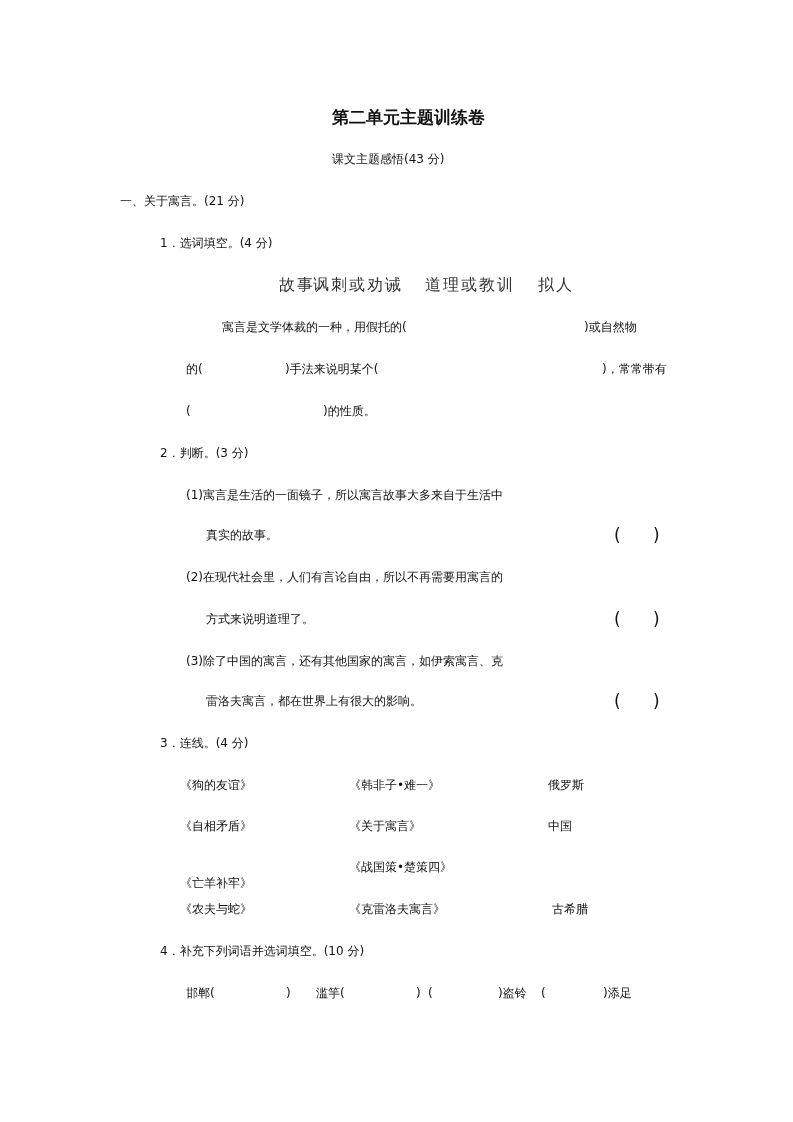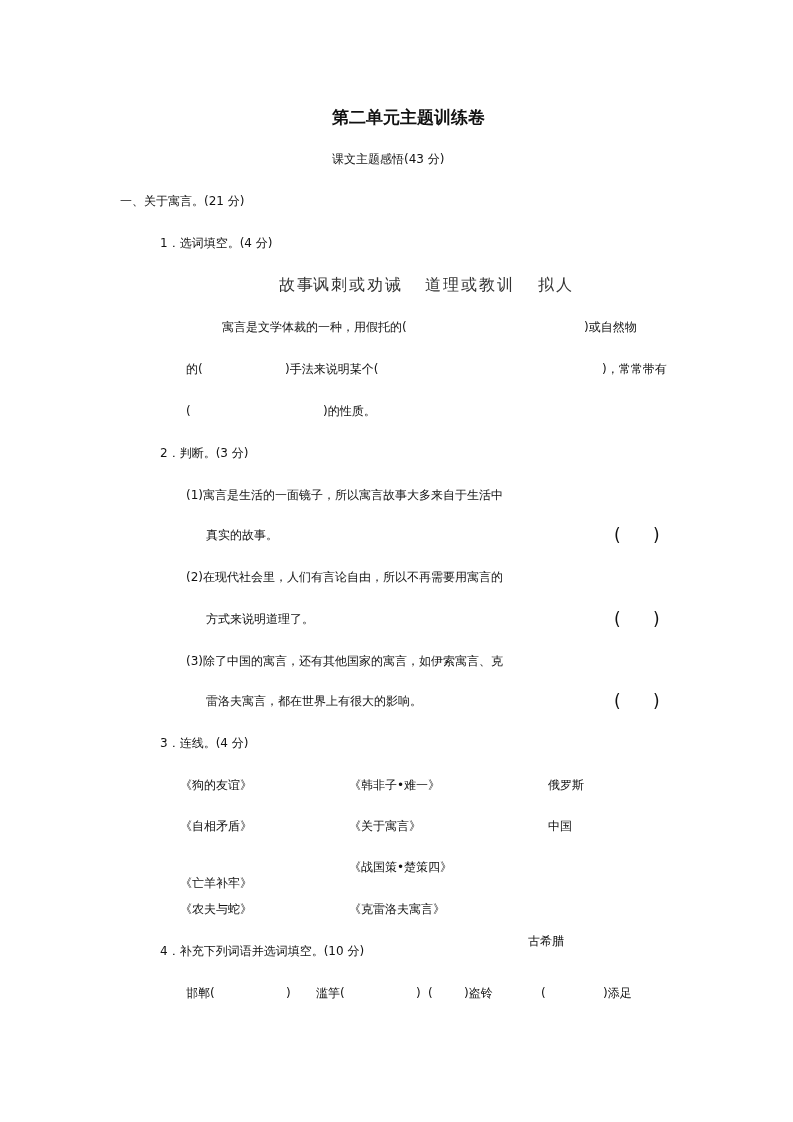--- a/index.html
+++ b/index.html
@@ -63,26 +63,26 @@
 
   <div class="line" style="left:180px; top:815px;">《自相矛盾》</div>
   <div class="line" style="left:349px; top:815px;">《关于寓言》</div>
   <div class="line" style="left:548px; top:815px;">中国</div>
 
   <div class="line" style="left:180px; top:856px;margin-top:16px;">《亡羊补牢》</div>
   <div class="line" style="left:349px; top:856px;">《战国策•楚策四》</div>
 
   <div class="line" style="left:180px; top:898px;">《农夫与蛇》</div>
   <div class="line" style="left:349px; top:898px;">《克雷洛夫寓言》</div>
-  <div class="line" style="left:528px; top:898px;margin-top:32px;">古希腊</div>
+  <div class="line" style="left:552px; top:898px;">古希腊</div>
 
   <div class="line" style="left:160px; top:940px;">4．补充下列词语并选词填空。(10 分)</div>
 
   <span class="line" style="left:186px; top:982px;">邯郸(</span>
   <span class="line" style="left:286px; top:982px;">)</span>
   <span class="line" style="left:316px; top:982px;text-align:center;">滥竽(</span>
   <span class="line" style="left:416px; top:982px;">)</span>
   <span class="line" style="left:428px; top:982px;">(</span>
-  <span class="line" style="left:464px; top:982px;">)盗铃</span>
+  <span class="line" style="left:498px; top:982px;">)盗铃</span>
   <span class="line" style="left:541px; top:982px;">(</span>
   <span class="line" style="left:603px; top:982px;">)添足</span>
 
 </div>
 
 </body></html>

